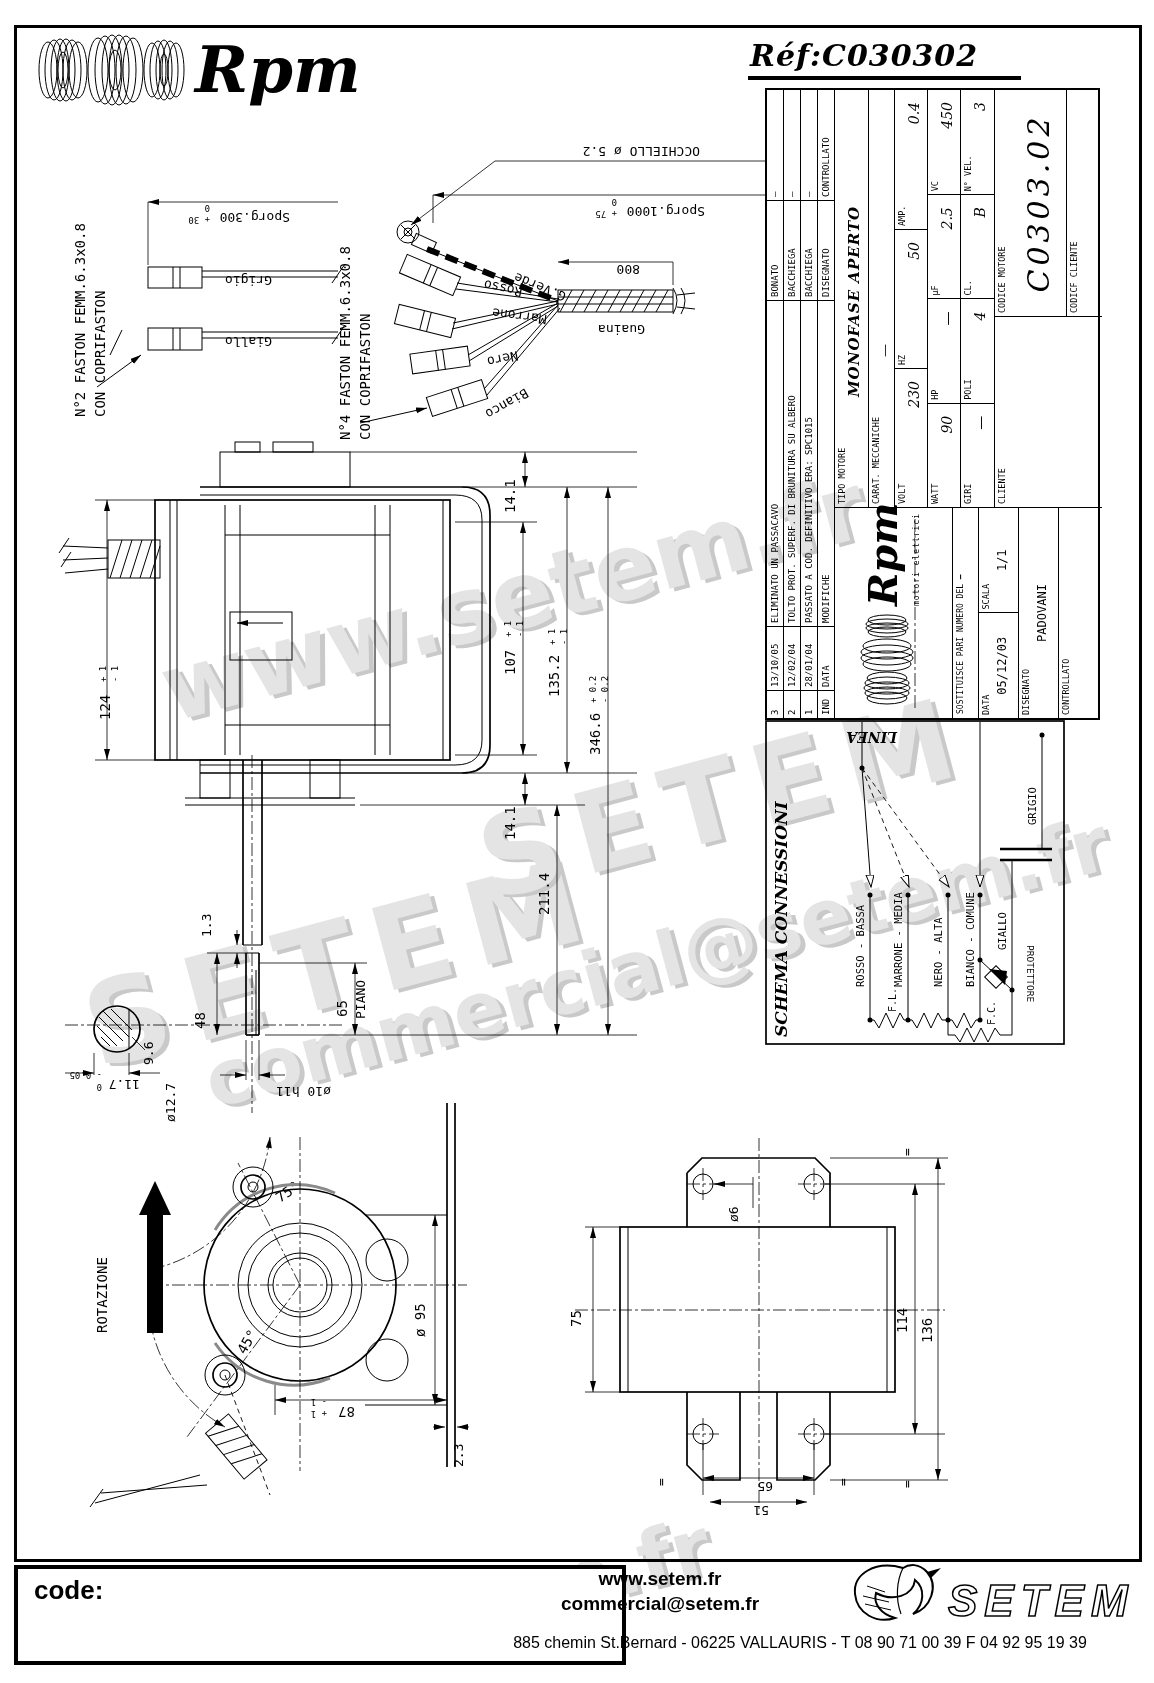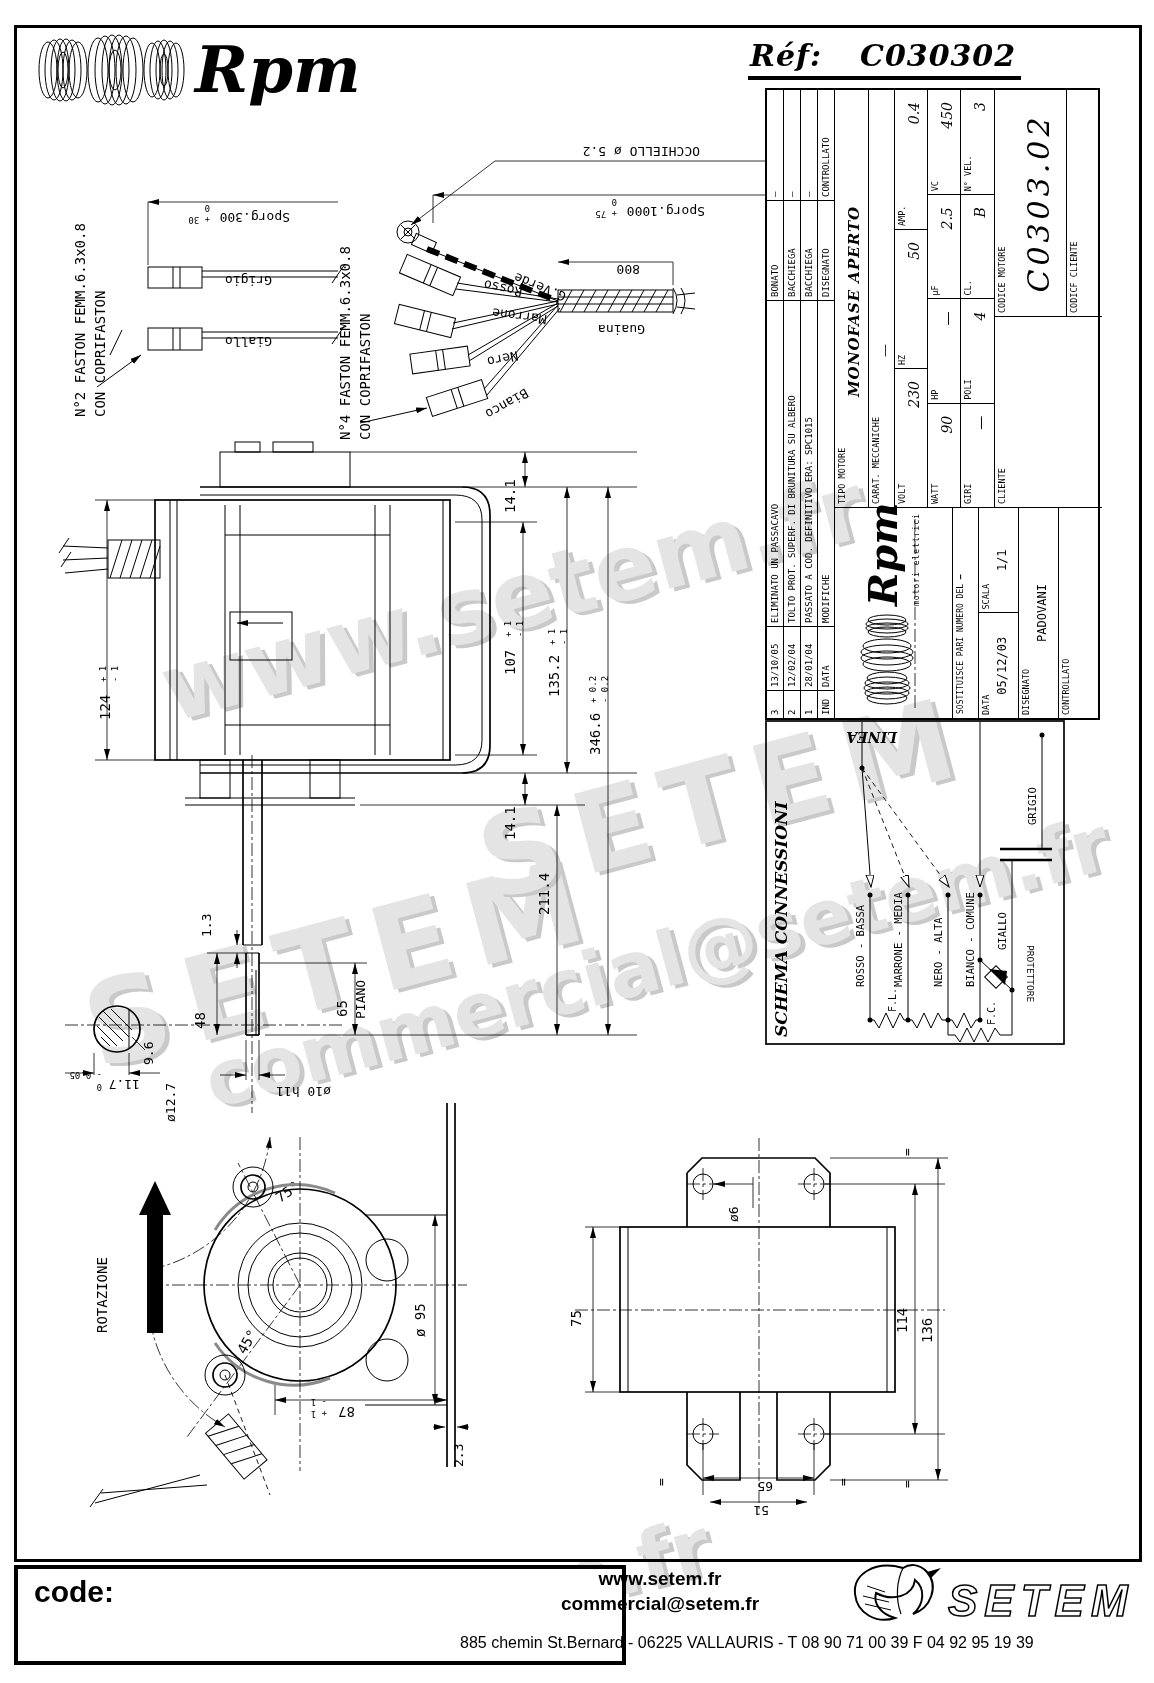--- a/index.html
+++ b/index.html
@@ -7,21 +7,21 @@
          font-family:"DejaVu Sans Mono",monospace;color:#000;}
   
   .wm{position:absolute;font-family:"DejaVu Sans",sans-serif;font-weight:bold;
       color:#e4e4e4;text-shadow:4px 4px 0 #c9c9c9;transform:rotate(-15deg);
       transform-origin:left top;white-space:nowrap;z-index:0;}
   
   .frame{position:absolute;left:14px;top:25px;width:1122px;height:1531px;border:3px solid #000;z-index:1;}
   
   .ref{position:absolute;left:750px;top:38px;z-index:3;font-family:"DejaVu Serif",serif;
        font-style:italic;font-weight:bold;font-size:30px;letter-spacing:1px;}
-  .ref .v{margin-left:38px;}
+  .ref .v{}
   .refline{position:absolute;left:748px;top:76px;width:273px;height:4px;background:#000;z-index:3;}
   svg{position:absolute;z-index:2;overflow:visible;}
   svg text{font-family:"DejaVu Sans Mono",monospace;fill:#000;}
   .dim{font-size:13px;}
   .dimb{font-size:14px;}
   .tol{font-size:9px;}
   .ln{stroke:#000;stroke-width:1;fill:none;}
   .ln2{stroke:#000;stroke-width:1.7;fill:none;}
   .lngr{stroke:#8a8a8a;stroke-width:3;fill:none;}
   .thin{stroke:#000;stroke-width:.8;fill:none;}
@@ -64,26 +64,26 @@
   .codbox{flex:1;display:flex;flex-direction:column;}
   .codmot{height:71px;border-bottom:1px solid #000;position:relative;}
   .codval{position:absolute;left:0;right:0;top:26px;text-align:center;font-size:30px;letter-spacing:4px;}
   .codcli{flex:1;position:relative;}
   
   .sc-outer{position:absolute;left:765px;top:720px;width:300px;height:325px;z-index:2;}
   .sc-rot{position:absolute;left:0;top:325px;transform:rotate(-90deg);transform-origin:0 0;}
   
   .codebox{position:absolute;left:14px;top:1565px;width:604px;height:92px;border:4px solid #000;z-index:3;
            background:#fff;font-family:"Liberation Sans",sans-serif;}
-  .codelabel{position:absolute;left:16px;top:6px;font-size:30px;font-weight:bold;}
+  .codelabel{position:absolute;left:16px;top:6px;font-size:26px;font-weight:bold;}
   .codevalue{position:absolute;left:95px;top:18px;font-size:56px;font-weight:bold;letter-spacing:2px;}
   .fcenter{position:absolute;left:500px;top:1566px;width:320px;text-align:center;z-index:3;
            font-family:"Liberation Sans",sans-serif;font-weight:bold;font-size:19px;line-height:25px;}
   .faddr{position:absolute;left:460px;top:1634px;width:680px;z-index:3;
-         font-family:"Liberation Sans",sans-serif;font-size:16px;}
+         font-family:"Liberation Sans",sans-serif;font-size:16px;text-align:center;}
 </style>
 </head>
 <body>
 
 <div id="sheet">
 
   <div class="wm" style="left:150px;top:640px;font-size:92px;">www.setem.fr</div>
   <div class="wm" style="left:70px;top:965px;font-size:116px;letter-spacing:18px;">SETEM</div>
   <div class="wm" style="left:195px;top:1040px;font-size:76px;">commercial@setem.fr</div>
   <div class="wm" style="left:465px;top:800px;font-size:112px;letter-spacing:16px;">SETEM</div>

